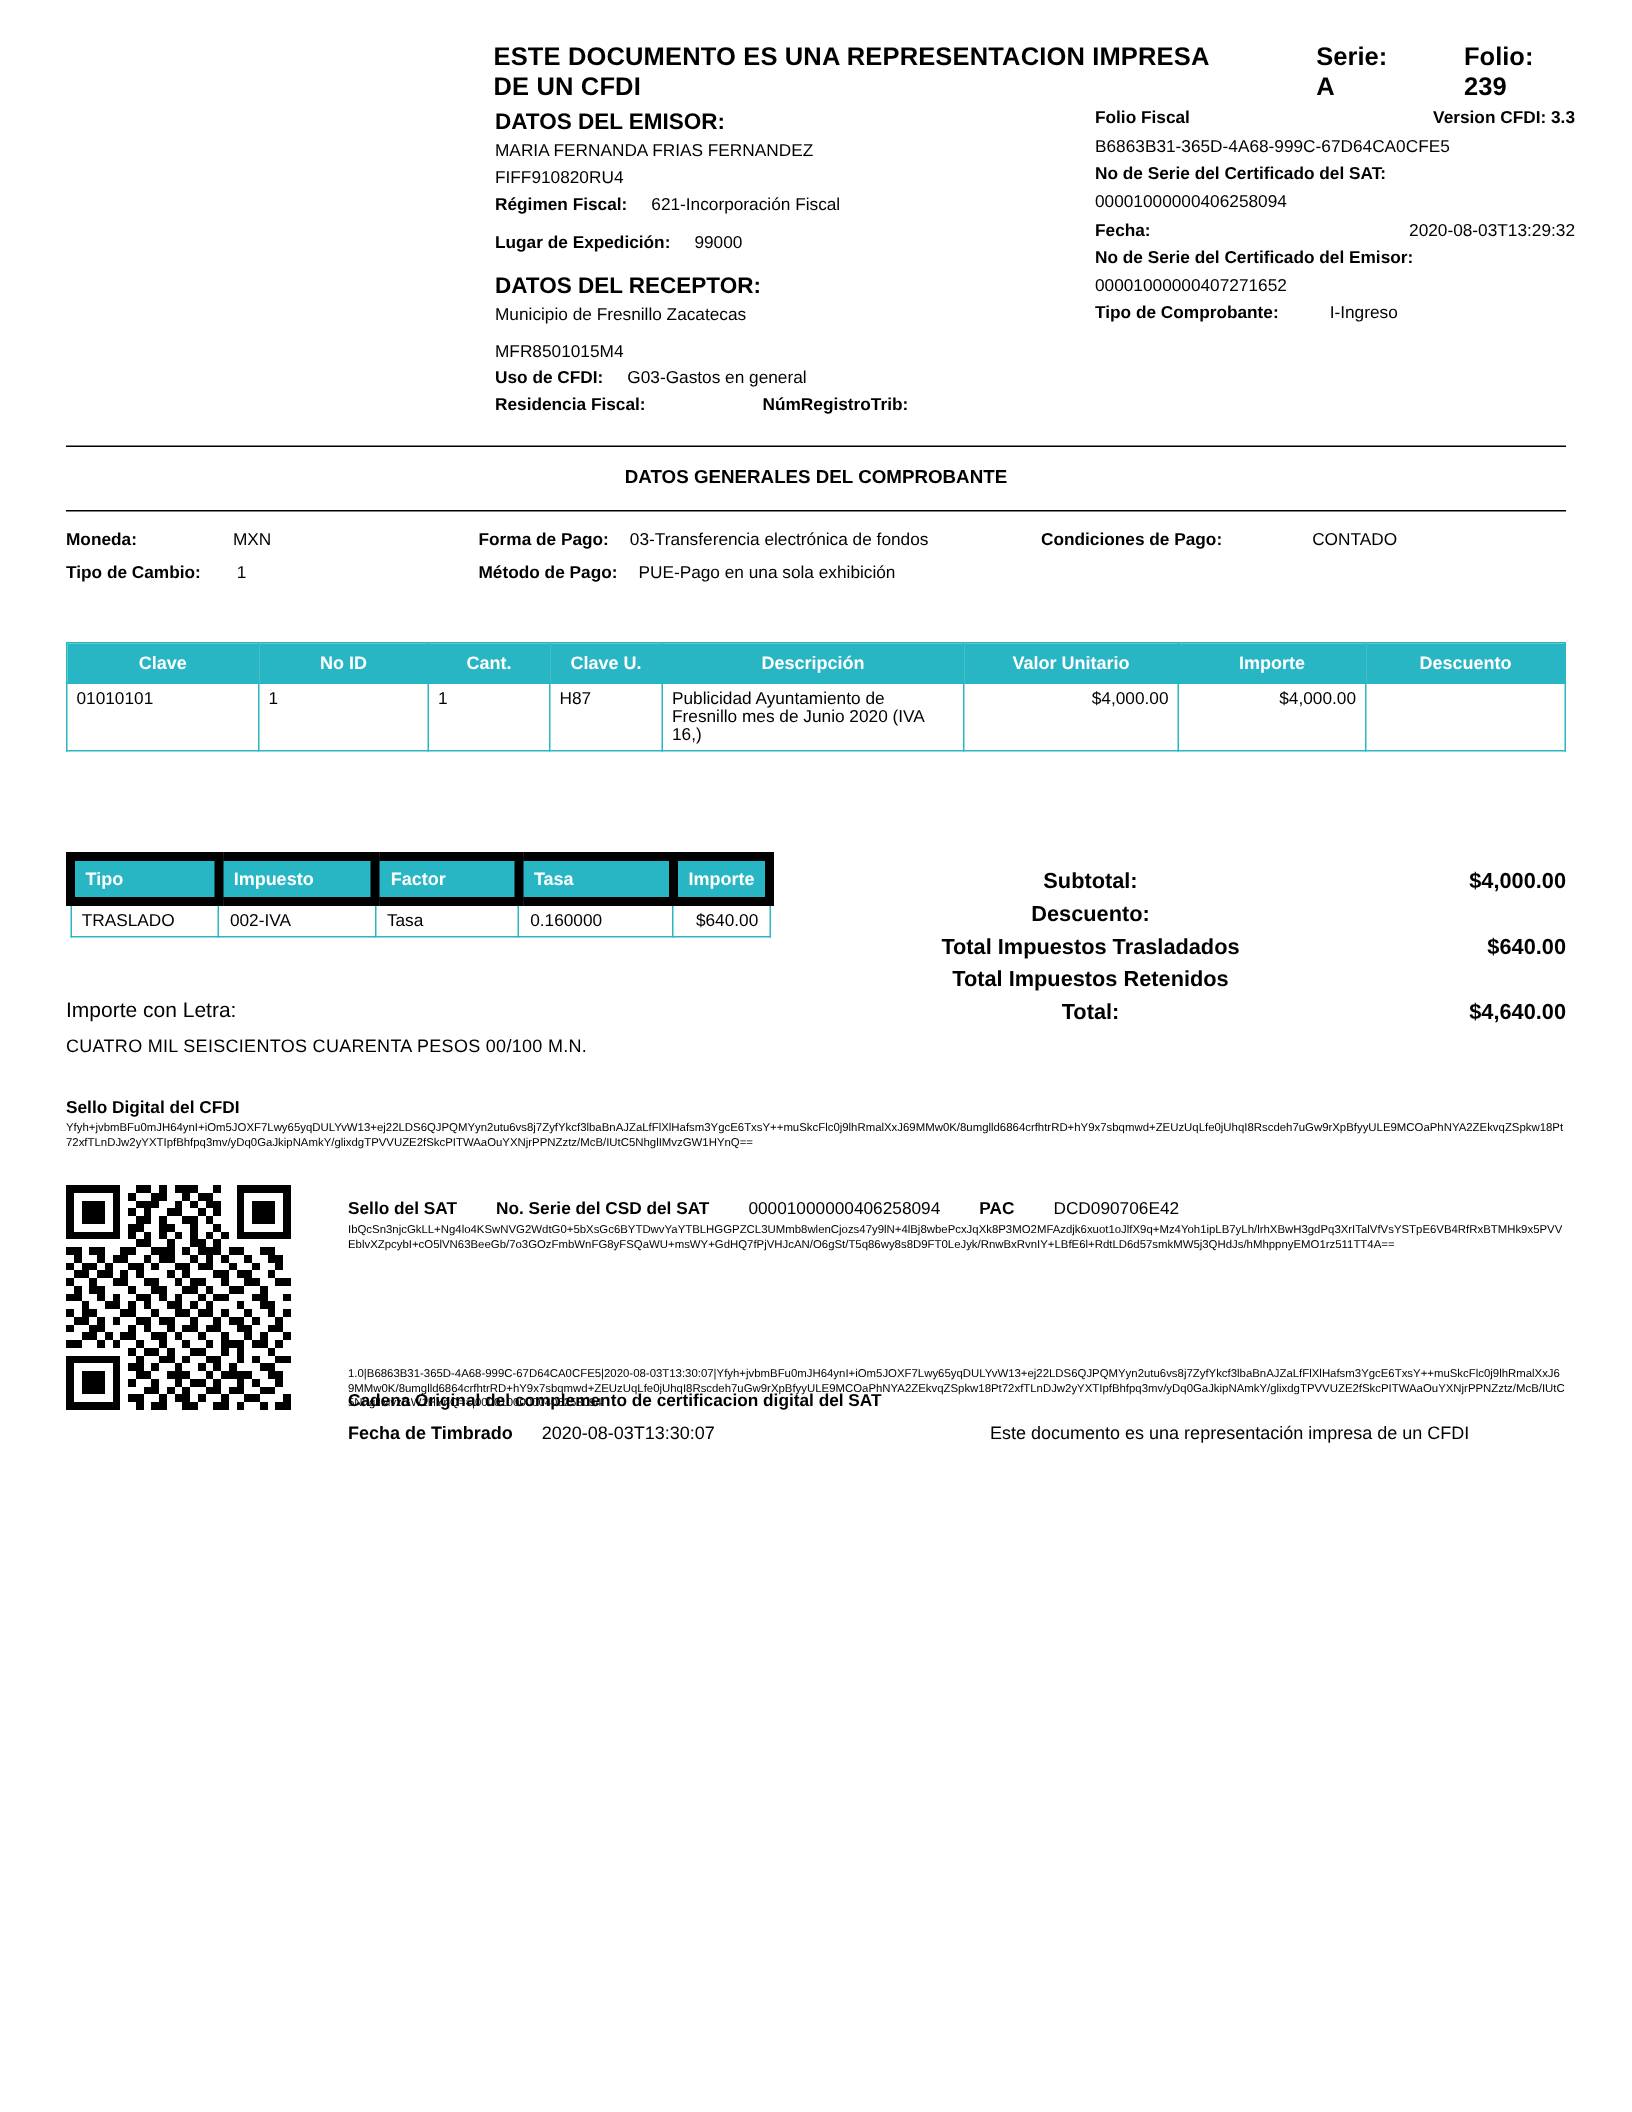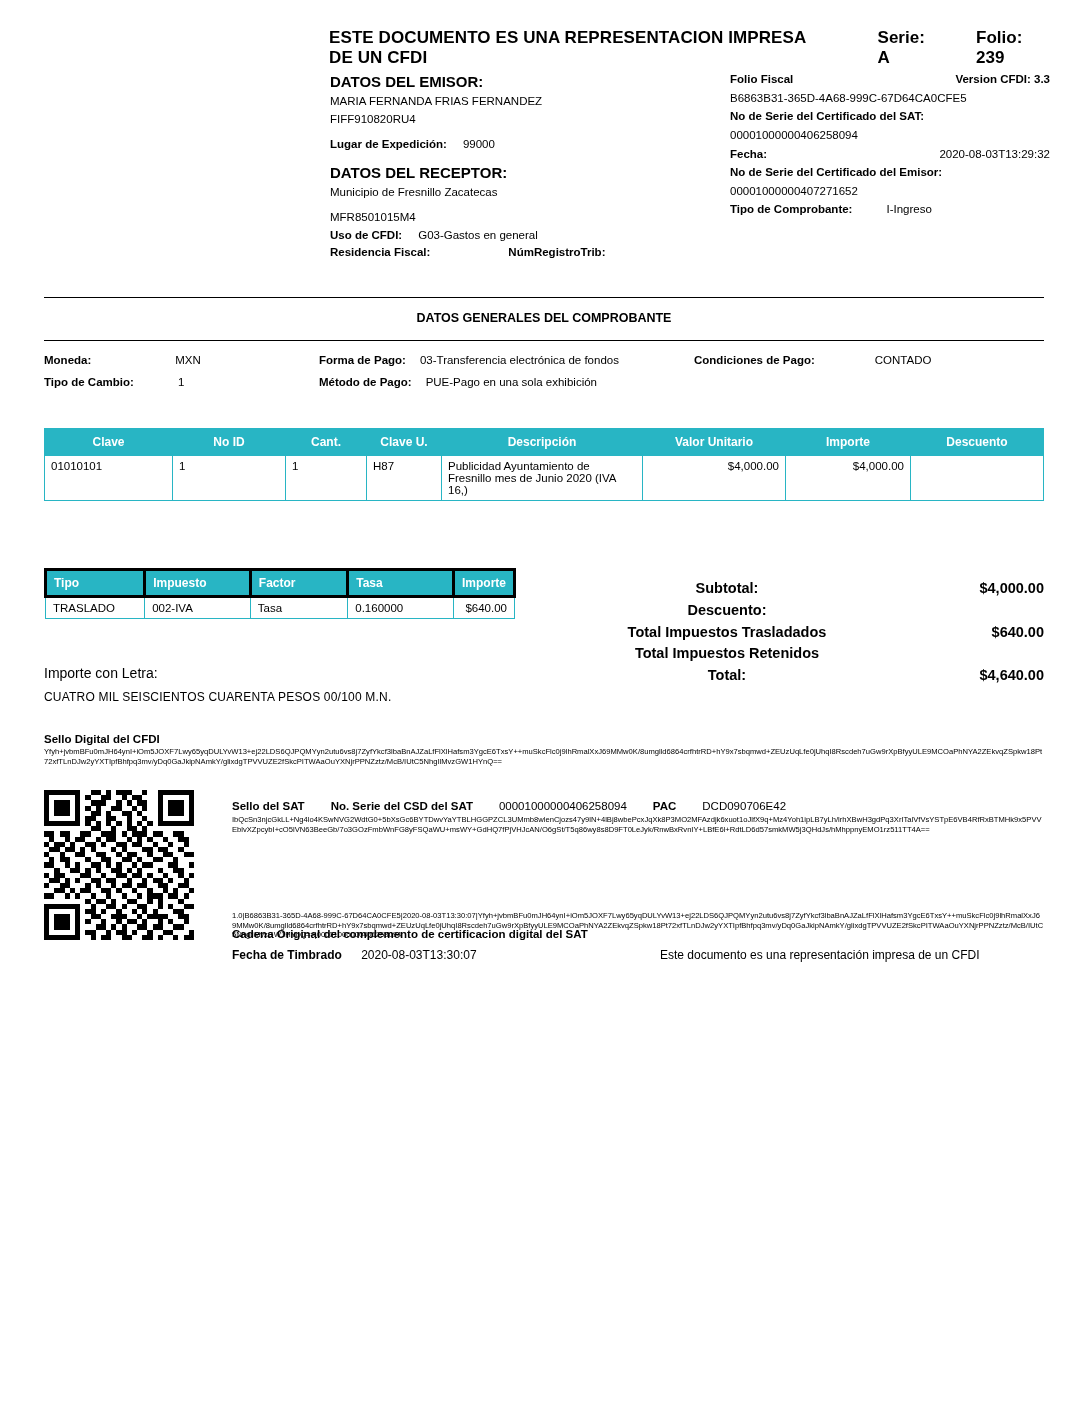--- a/index.html
+++ b/index.html
@@ -116,21 +116,21 @@
   
   .gen {
     position: absolute;
     top: 349px;
     left: 44px;
     width: 1000px;
     font-size: 11.5px;
     line-height: 1.92;
   }
   .gen .grow { display: flex; }
-  .gen .c1 { width: 275px; display: flex; gap: 20px; }
+  .gen .c1 { width: 275px; display: flex; }
   .gen .c2 { width: 375px; display: flex; }
   .gen .c3 { flex: 1; display: flex; }
   .gen .lbl { font-weight: bold; }
   .gen .val { margin-left: 14px; font-weight: normal; }
   .gen .c3 .val { margin-left: 60px; }
 
   
   .concepts {
     position: absolute;
     top: 428px;
@@ -164,21 +164,21 @@
     width: 472px;
     border-collapse: collapse;
     font-size: 11.5px;
   }
   .taxes th {
     background: #28b5c4;
     color: #ffffff;
     font-weight: bold;
     padding: 5px 7px;
     text-align: left;
-    border: 3px solid #000000;
+    border: 6px solid #000000;
     font-size: 12px;
   }
   .taxes td {
     border: 1px solid #28b5c4;
     padding: 4px 7px;
   }
   .taxes td.num { text-align: right; }
 
   
   .totals {
@@ -283,20 +283,24 @@
     <span class="doc-note">ESTE DOCUMENTO ES UNA REPRESENTACION IMPRESA DE UN CFDI</span>
     <span class="serie">Serie: A</span>
     <span class="folio">Folio: 239</span>
   </div>
 
 
   <div class="emisor">
     <div class="hd">DATOS DEL EMISOR:</div>
     <div>MARIA FERNANDA FRIAS FERNANDEZ</div>
     <div>FIFF910820RU4</div>
+    <div class="row">
+      <span class="lbl">Régimen Fiscal:</span>
+      <span class="val">621-Incorporación Fiscal</span>
+    </div>
     <div class="sp"></div>
     <div class="row">
       <span class="lbl">Lugar de Expedición:</span>
       <span class="val">99000</span>
     </div>
     <div class="sp"></div>
     <div class="hd">DATOS DEL RECEPTOR:</div>
     <div>Municipio de Fresnillo Zacatecas</div>
     <div class="sp"></div>
     <div>MFR8501015M4</div>

